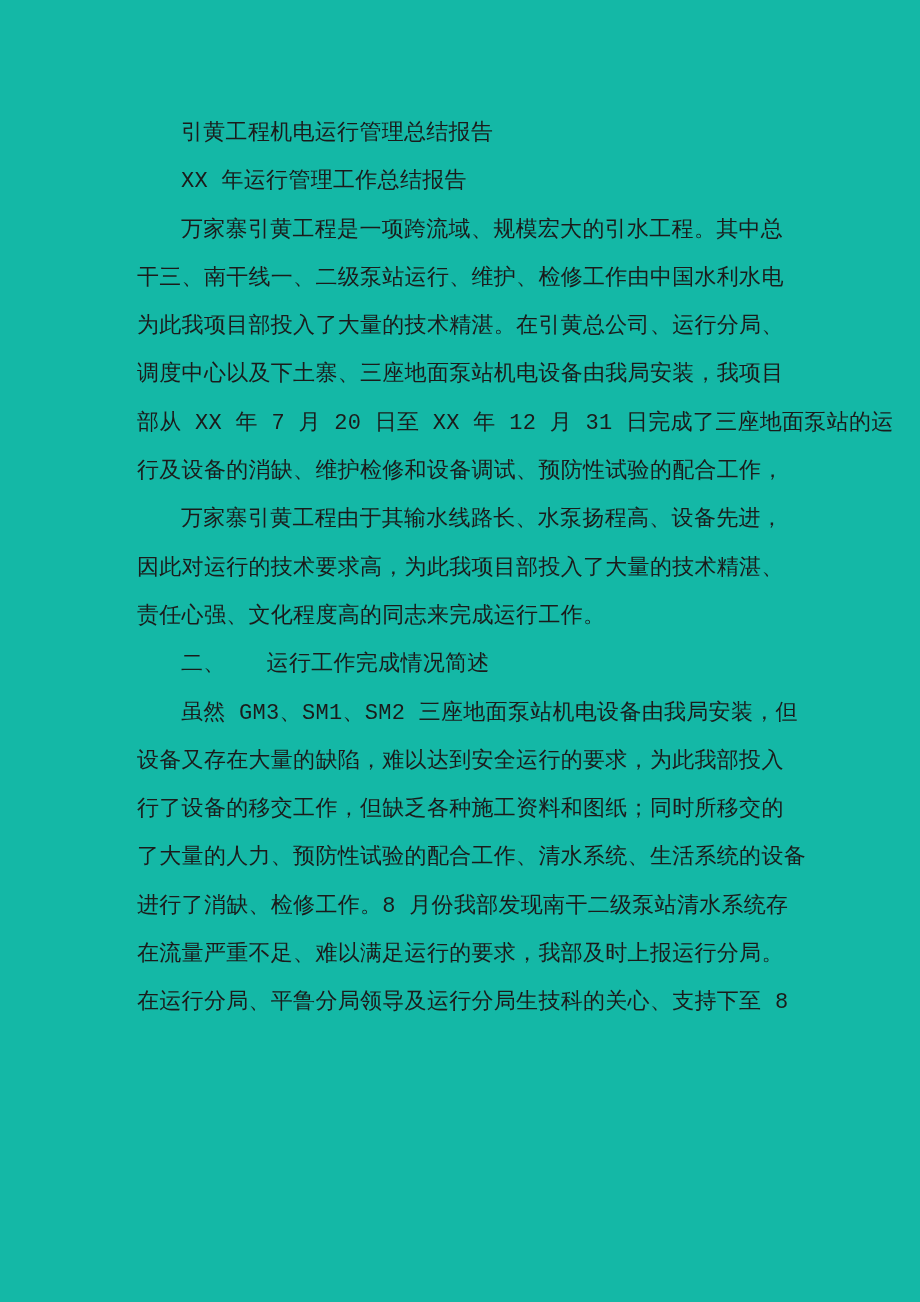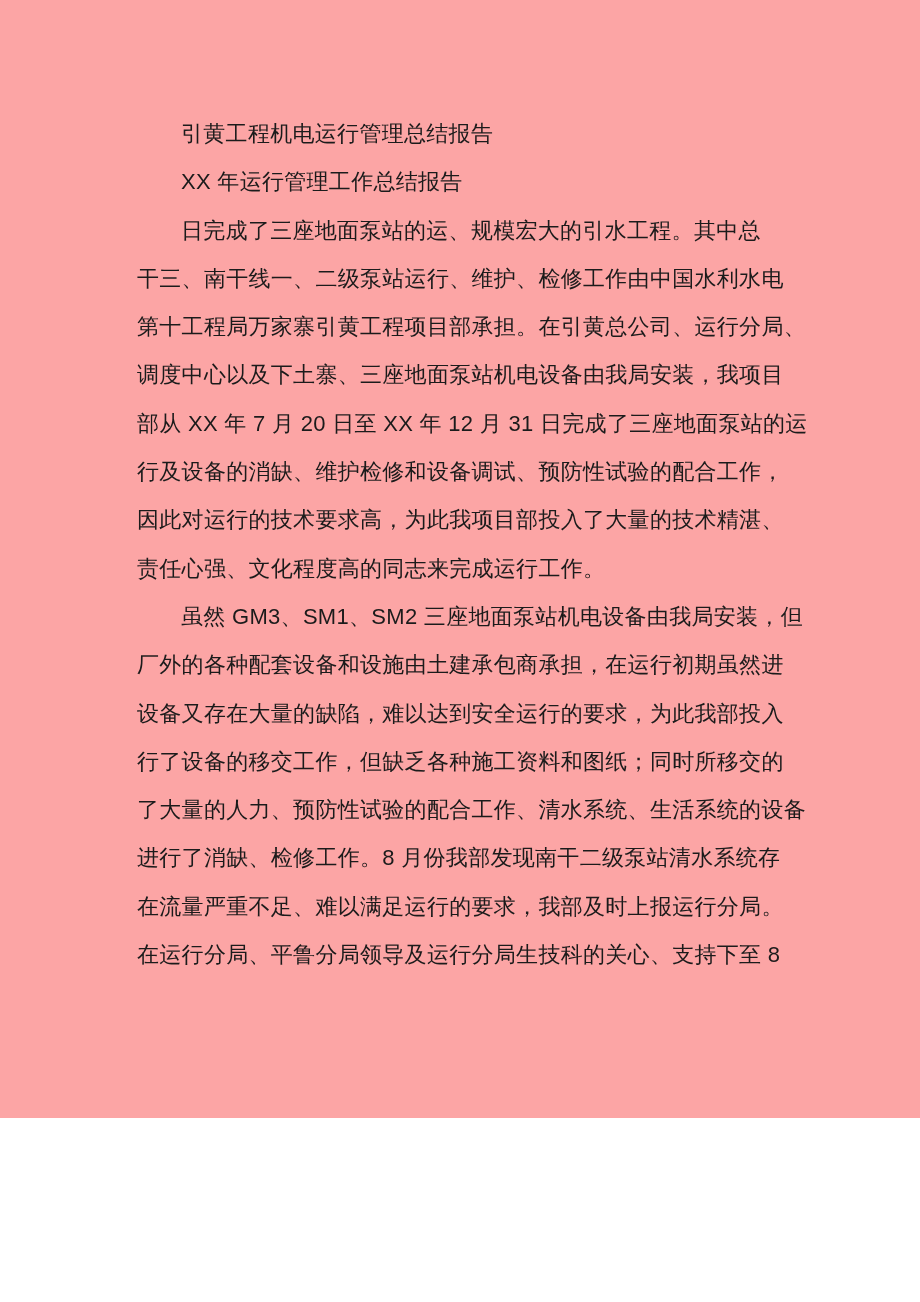--- a/index.html
+++ b/index.html
@@ -3,24 +3,24 @@
 <meta charset="utf-8">
 <style>
   html, body {
     margin: 0;
     padding: 0;
     background: #ffffff;
   }
   .page {
     position: relative;
     width: 920px;
-    height: 1118px;
-    background: #fca5a5;
+    height: 1302px;
+    background: #14b8a6;
     overflow: hidden;
-    font-family: Liberation Sans, sans-serif;
+    font-family: Liberation Mono, monospace;
   }
   .text-block {
     position: absolute;
     left: 137px;
     top: 110px;
     width: 665px;
     font-size: 22px;
     line-height: 48.3px;
     letter-spacing: 0.3px;
     color: #1b1b1b;
@@ -37,30 +37,31 @@
     height: 1px;
   }
 </style>
 </head>
 <body>
 
 <div class="page">
   <div class="text-block" id="doc-lines">
       <div class="doc-line indent"><span>引黄工程机电运行管理总结报告</span></div>
       <div class="doc-line indent"><span>XX 年运行管理工作总结报告</span></div>
-      <div class="doc-line indent"><span>日完成了三座地面泵站的运、规模宏大的引水工程。其中总</span></div>
+      <div class="doc-line indent"><span>万家寨引黄工程是一项跨流域、规模宏大的引水工程。其中总</span></div>
       <div class="doc-line"><span>干三、南干线一、二级泵站运行、维护、检修工作由中国水利水电</span></div>
-      <div class="doc-line"><span>第十工程局万家寨引黄工程项目部承担。在引黄总公司、运行分局、</span></div>
+      <div class="doc-line"><span>为此我项目部投入了大量的技术精湛。在引黄总公司、运行分局、</span></div>
       <div class="doc-line"><span>调度中心以及下土寨、三座地面泵站机电设备由我局安装，我项目</span></div>
       <div class="doc-line"><span>部从 XX 年 7 月 20 日至 XX 年 12 月 31 日完成了三座地面泵站的运</span></div>
       <div class="doc-line"><span>行及设备的消缺、维护检修和设备调试、预防性试验的配合工作，</span></div>
+      <div class="doc-line indent"><span>万家寨引黄工程由于其输水线路长、水泵扬程高、设备先进，</span></div>
       <div class="doc-line"><span>因此对运行的技术要求高，为此我项目部投入了大量的技术精湛、</span></div>
       <div class="doc-line"><span>责任心强、文化程度高的同志来完成运行工作。</span></div>
+      <div class="doc-line indent"><span>二、</span><span class="tab-gap" style="width: 41px;"></span><span>运行工作完成情况简述</span></div>
       <div class="doc-line indent"><span>虽然 GM3、SM1、SM2 三座地面泵站机电设备由我局安装，但</span></div>
-      <div class="doc-line"><span>厂外的各种配套设备和设施由土建承包商承担，在运行初期虽然进</span></div>
       <div class="doc-line"><span>设备又存在大量的缺陷，难以达到安全运行的要求，为此我部投入</span></div>
       <div class="doc-line"><span>行了设备的移交工作，但缺乏各种施工资料和图纸；同时所移交的</span></div>
       <div class="doc-line"><span>了大量的人力、预防性试验的配合工作、清水系统、生活系统的设备</span></div>
       <div class="doc-line"><span>进行了消缺、检修工作。8 月份我部发现南干二级泵站清水系统存</span></div>
       <div class="doc-line"><span>在流量严重不足、难以满足运行的要求，我部及时上报运行分局。</span></div>
       <div class="doc-line"><span>在运行分局、平鲁分局领导及运行分局生技科的关心、支持下至 8</span></div>
     </div>
 </div>
 
 </body></html>

